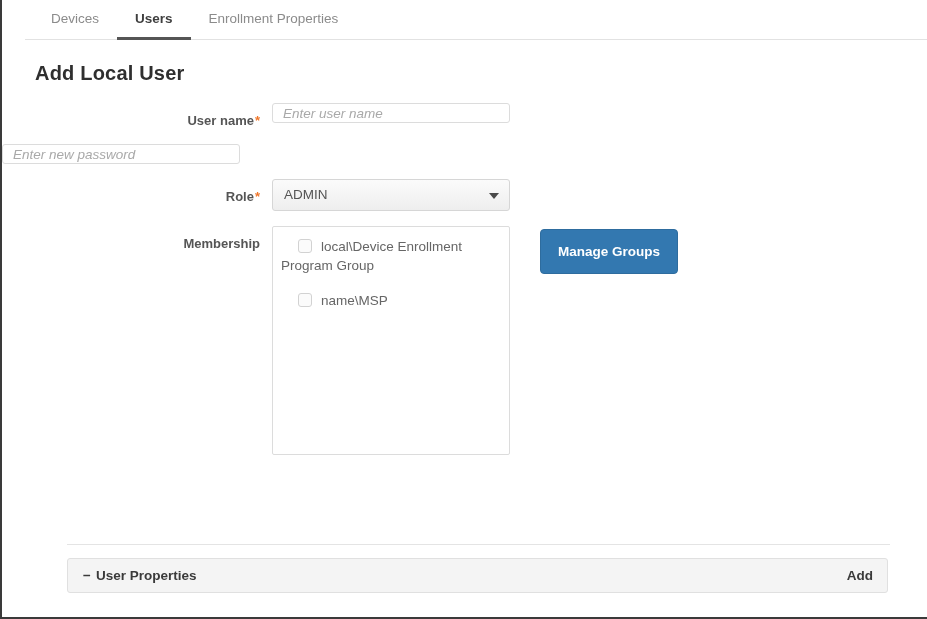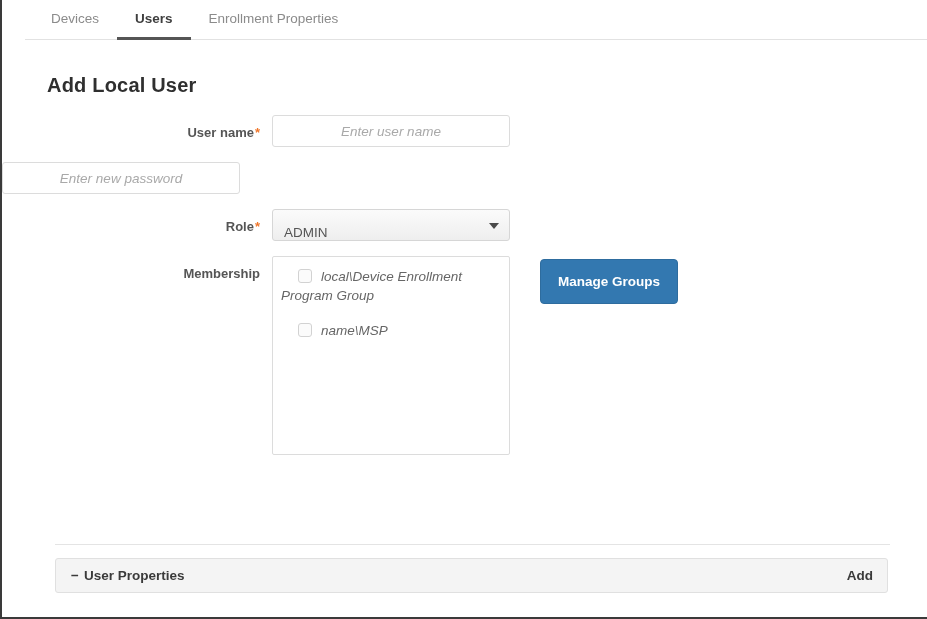--- a/index.html
+++ b/index.html
@@ -49,21 +49,21 @@
     color: #3f3f3f;
     font-weight: bold;
     border-bottom-color: #555555;
   }
 
   
   .page {
     padding: 0;
   }
   .page-title {
-    margin: 12px;
+    margin: 0;
     padding: 22px 0 0 33px;
     font-size: 20px;
     font-weight: bold;
     color: #2f2f2f;
     letter-spacing: 0.2px;
   }
 
   
   .form {
     margin-top: 18px;
@@ -89,51 +89,50 @@
     color: #f0772b;
     font-weight: bold;
     margin-left: 1px;
   }
   .form-control {
     flex: 0 0 auto;
   }
 
   .text-input {
     width: 238px;
-    height: 32px;
+    height: 20px;
     box-sizing: border-box;
     border: 1px solid #dcdcdc;
     border-radius: 3px;
     background: #ffffff;
     padding: 0 10px;
     font-family: "Liberation Sans", sans-serif;
     font-size: 13.5px;
     color: #444444;
     outline: none;
-    text-align: center;
   }
   .text-input::placeholder {
     color: #a9a9a9;
     font-style: italic;
     opacity: 1;
   }
 
   .select-wrap {
     position: relative;
     width: 238px;
     height: 32px;
   }
   .select-box {
     width: 238px;
     height: 32px;
     box-sizing: border-box;
     border: 1px solid #d6d6d6;
     border-radius: 3px;
     background: linear-gradient(#fbfbfb, #eeeeee);
-    padding: 8px 28px 0 11px;
+    padding: 0 28px 0 11px;
     font-size: 13.5px;
     color: #555555;
     line-height: 30px;
     cursor: pointer;
     white-space: nowrap;
     overflow: hidden;
   }
   .select-arrow {
     position: absolute;
     right: 11px;
@@ -141,28 +140,27 @@
     width: 0;
     height: 0;
     border-left: 5px solid transparent;
     border-right: 5px solid transparent;
     border-top: 6px solid #4a4a4a;
     pointer-events: none;
   }
 
   .member-box {
     width: 238px;
-    height: 199px;
+    height: 229px;
     box-sizing: border-box;
     border: 1px solid #dcdcdc;
     border-radius: 2px;
     background: #ffffff;
     padding: 10px 8px 4px 8px;
     overflow: auto;
-    font-style: italic;
   }
   .member-item {
     font-size: 13.5px;
     color: #666666;
     line-height: 19px;
     margin-bottom: 16px;
     cursor: pointer;
   }
   .member-item:last-child { margin-bottom: 0; }
   .cb {
@@ -194,21 +192,21 @@
   }
 
   .member-row {
     display: flex;
     align-items: flex-start;
   }
 
   
   .bottom-area {
     position: absolute;
-    left: 4px;
+    left: 16px;
     right: 0;
     bottom: 0;
   }
   .divider {
     height: 1px;
     background: #e4e4e4;
     margin: 0 37px 0 49px;
   }
   .panel {
     margin: 13px 39px 0 49px;

